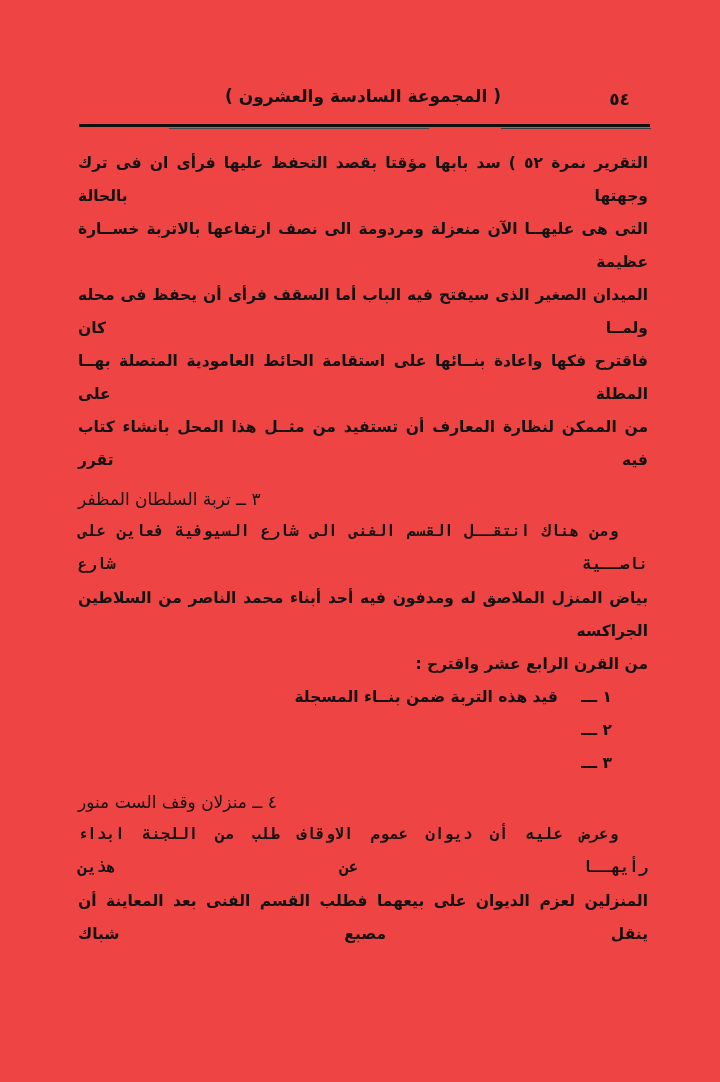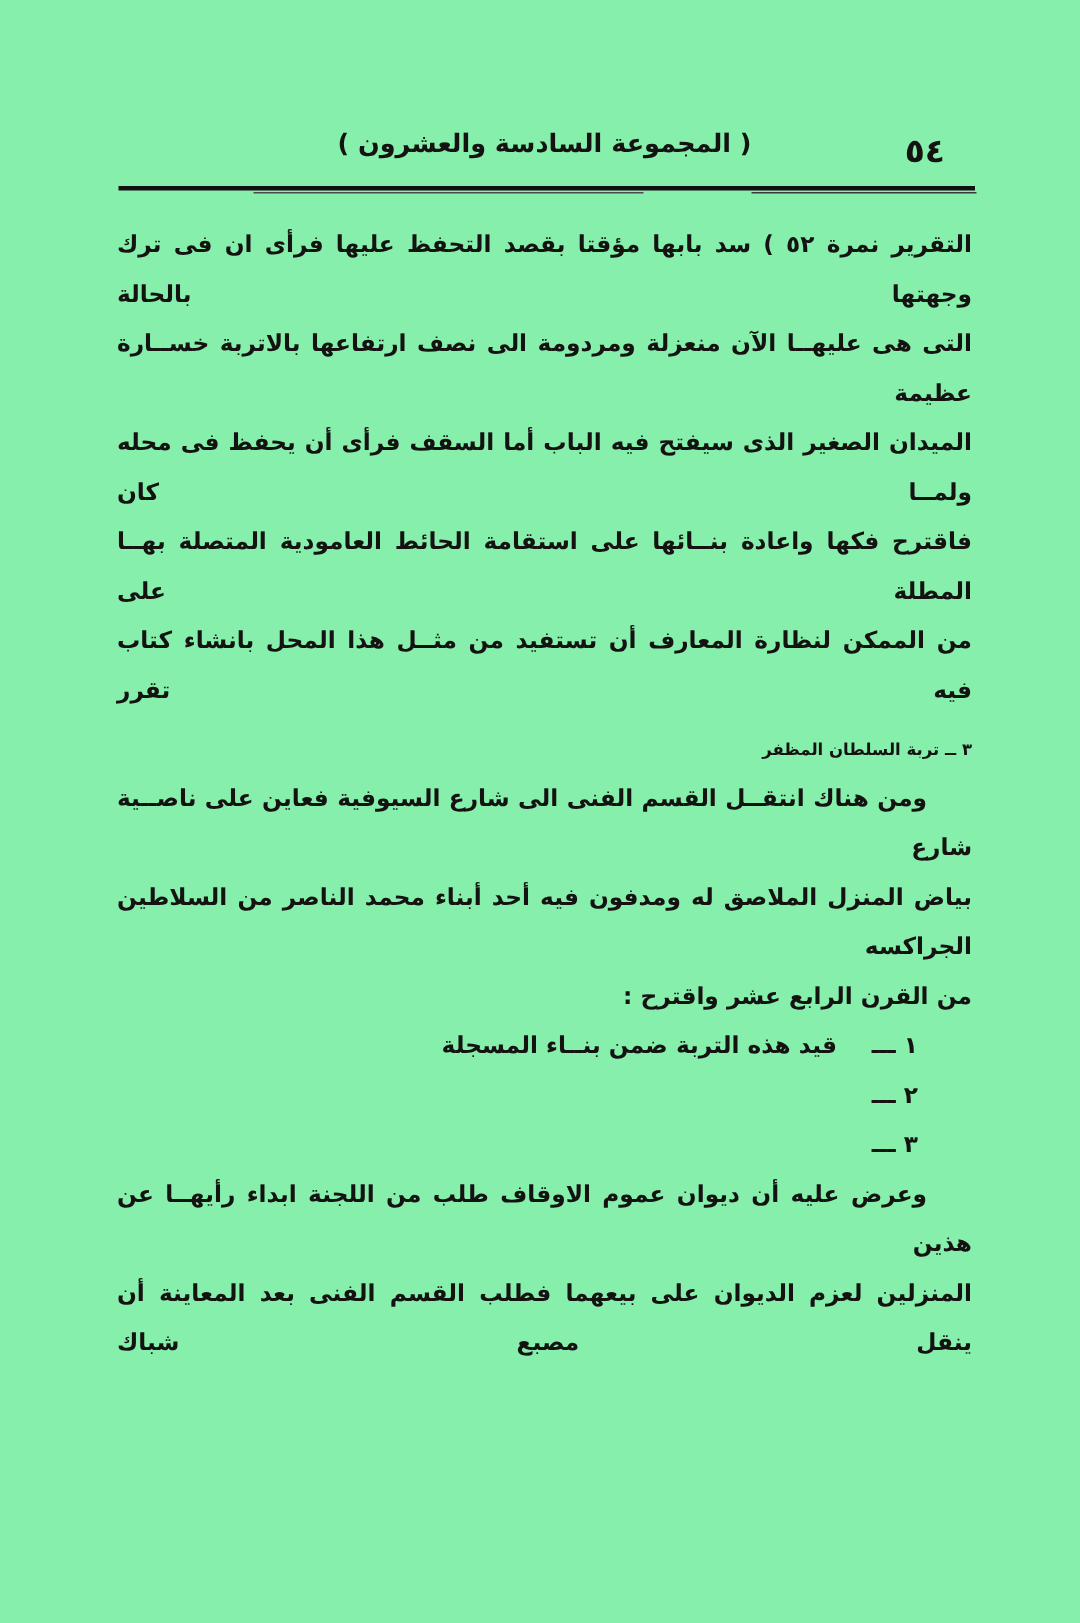--- a/index.html
+++ b/index.html
@@ -1,36 +1,36 @@
 <!DOCTYPE html>
 <html lang="ar"><head>
 <meta charset="utf-8">
 <style>
   html,body{margin:0;padding:0;background:#ffffff;}
   .page{
     position:relative;
     width:720px;height:1082px;
-    background:#86efac;
+    background:#ef4444;
     font-family:"DejaVu Sans",sans-serif;
     color:#141312;
     overflow:hidden;
   }
   
   .header{
     position:absolute;top:86px;left:78px;right:72px;height:34px;
     direction:rtl;
   }
   .collection-title{
     text-align:center;
     font-size:17px;font-weight:700;
     letter-spacing:0.2px;
   }
   .page-number{
     position:absolute;top:3px;right:18px;
-    font-size:22px;font-weight:700;
+    font-size:17px;font-weight:700;
   }
   .rule{
     position:absolute;top:124px;left:79px;right:70px;height:3px;
     background:#121110;
   }
   .rule::after{
     content:"";position:absolute;right:-1px;top:4px;width:150px;height:1px;background:#3a3a3a;
   }
   .rule::before{
     content:"";position:absolute;left:90px;top:4px;width:260px;height:1px;background:#4a4a4a;
@@ -45,24 +45,24 @@
   .tline{
     text-align:justify;
     -moz-text-align-last:justify;
     text-align-last:justify;
   }
   .tline.last{
     text-align:right;
     -moz-text-align-last:right;
     text-align-last:right;
   }
-  .indent-first .tline:first-child{text-indent:30px;}
+  .indent-first .tline:first-child{text-indent:30px;font-family:Liberation Mono, monospace;}
   .heading{
-    font-size:11px;font-weight:700;
-    text-align:right;
+    font-size:17px;font-weight:400;
+    text-align:left;
     margin:6px 0 0 0;
     line-height:33px;
   }
   .list{padding:0 36px 0 0;}
   .list-item{display:flex;}
   .marker{flex:0 0 54px;white-space:nowrap;}
   .item-lines{flex:1;min-width:0;}
 </style>
 </head>
 <body>
@@ -102,20 +102,21 @@
           </div>
         </div>
         <div class="list-item">
           <span class="marker">٢ ـــ</span>
         </div>
         <div class="list-item">
           <span class="marker">٣ ـــ</span>
         </div>
       </div>
 
+    <h2 class="heading">٤ ــ منزلان وقف الست منور</h2>
 
     <div class="para indent-first">
         <div class="tline">وعرض عليه أن ديوان عموم الاوقاف طلب من اللجنة ابداء رأيهــا عن هذين</div>
         <div class="tline">المنزلين لعزم الديوان على بيعهما فطلب القسم الفنى بعد المعاينة أن ينقل مصبع شباك</div>
       </div>
 
   </div>
 </div>
 
 </body></html>

